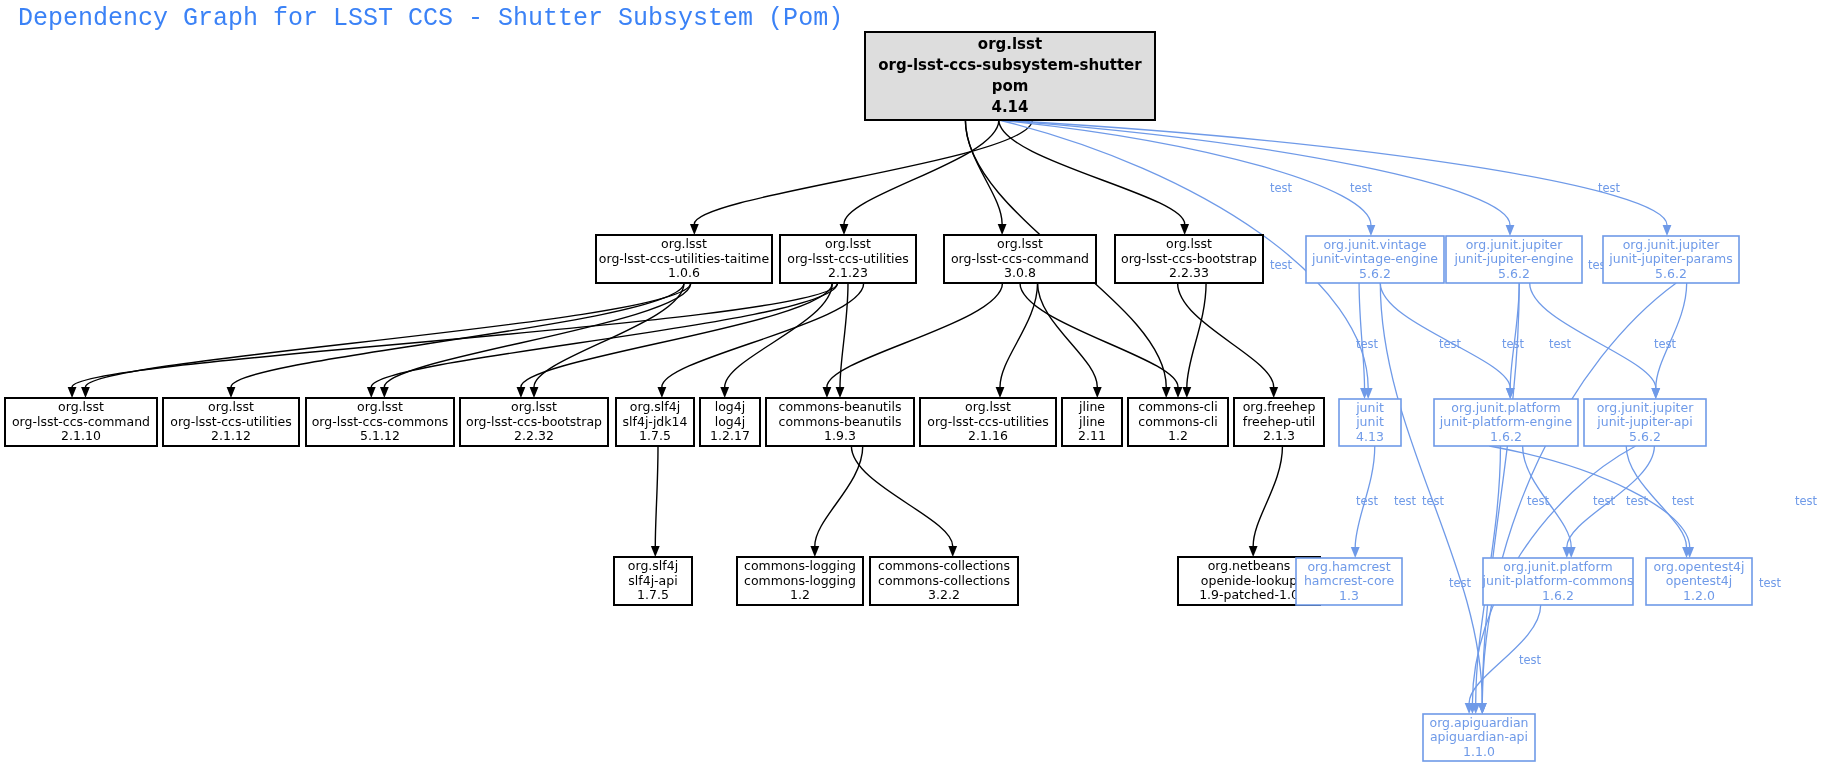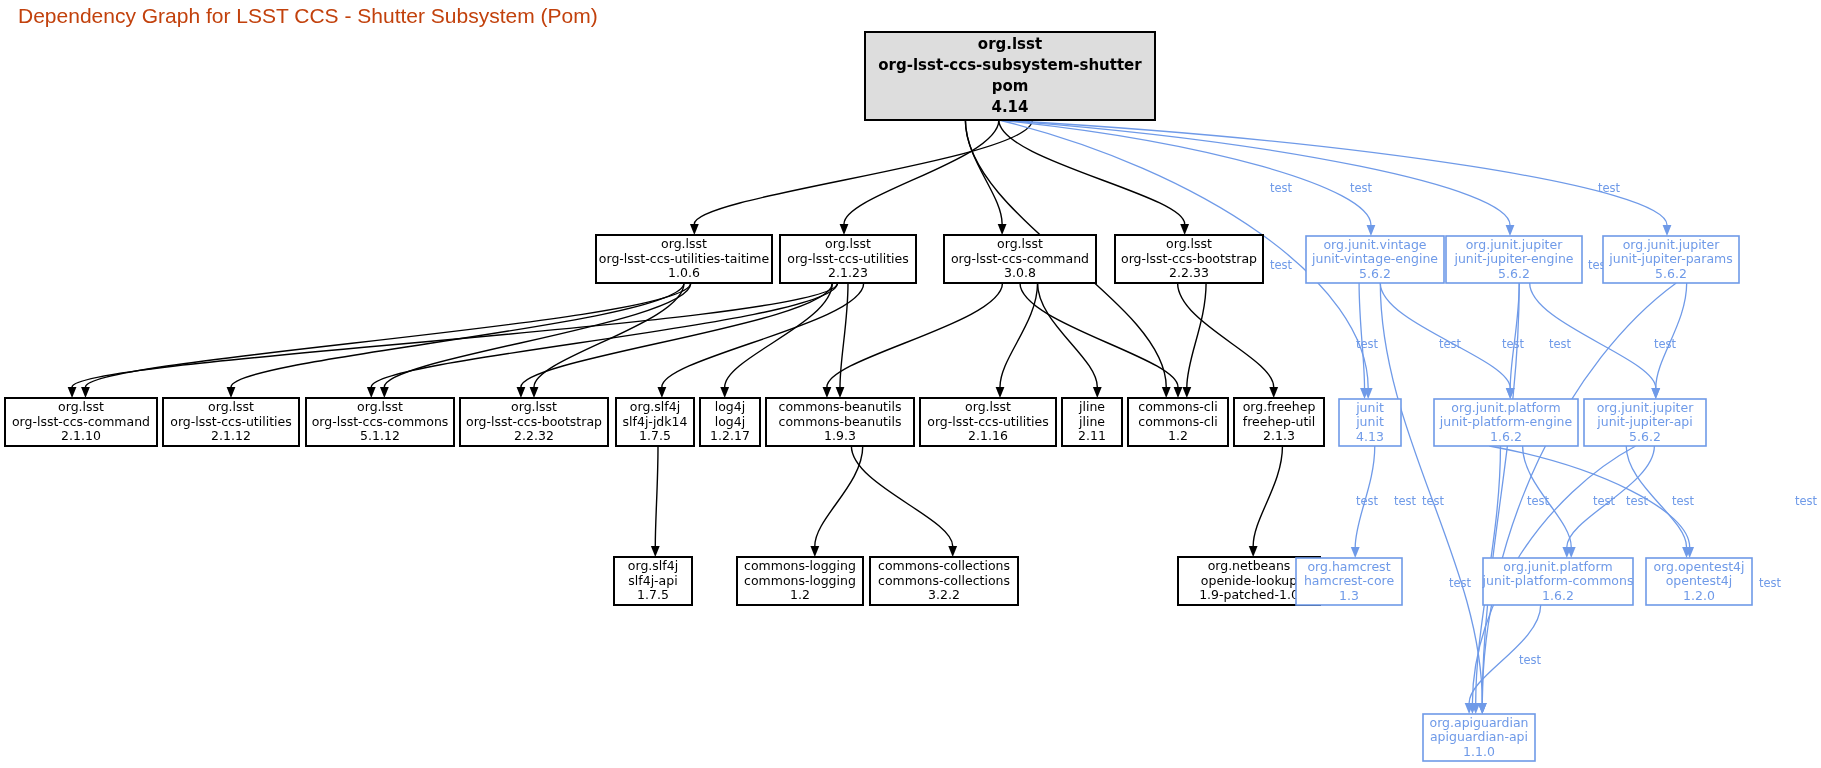--- a/index.html
+++ b/index.html
@@ -12,23 +12,23 @@
     width: 1821px;
     height: 768px;
     background: #ffffff;
     overflow: hidden;
     font-family: "DejaVu Sans", sans-serif;
   }
   #title {
     position: absolute;
     left: 18px;
     top: 4px;
-    font-family: Liberation Sans, sans-serif;
-    font-size: 21px;
-    color: #c2410c;
+    font-family: Liberation Mono, monospace;
+    font-size: 25px;
+    color: #3b82f6;
     white-space: nowrap;
     letter-spacing: 0px;
   }
   svg#graph {
     position: absolute;
     left: 0;
     top: 0;
     width: 1821px;
     height: 768px;
   }

